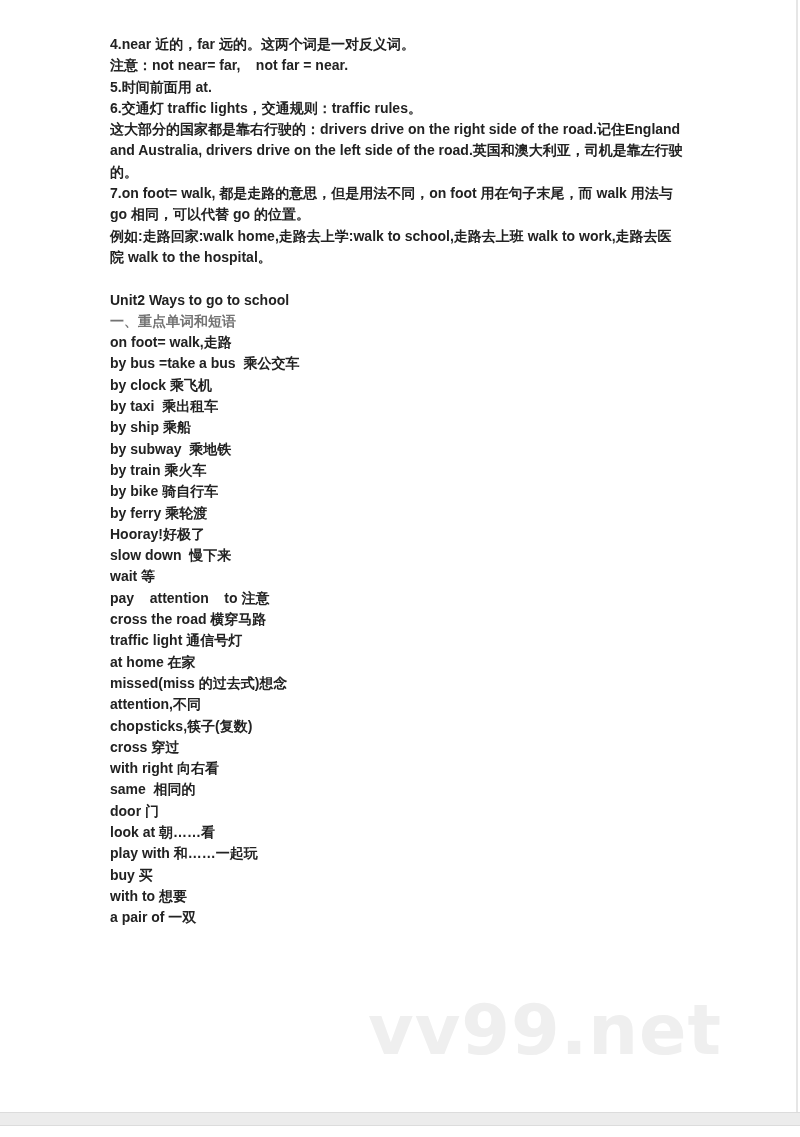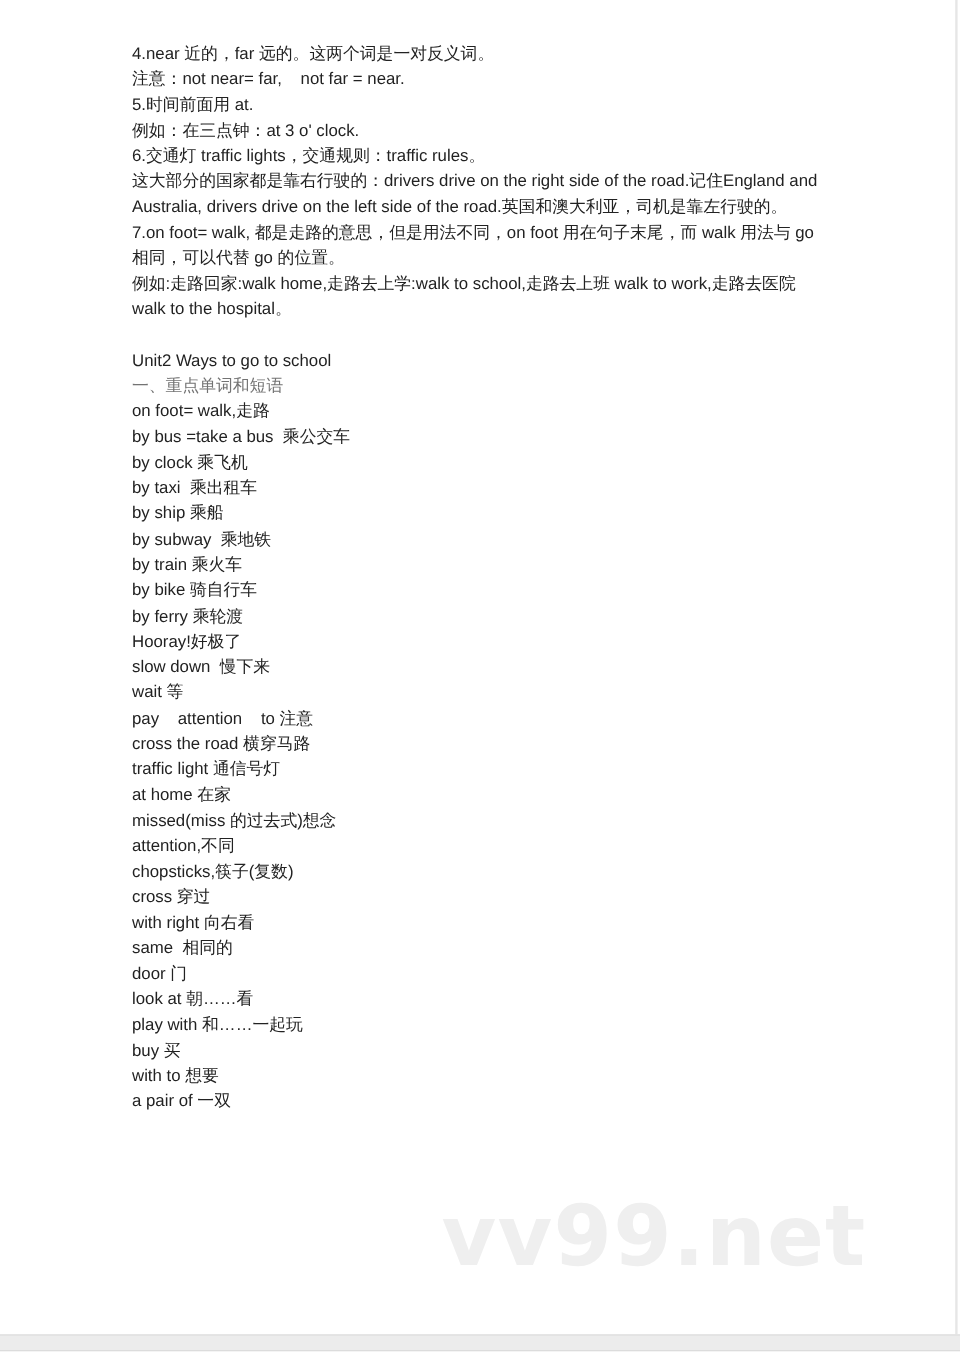--- a/index.html
+++ b/index.html
@@ -8,42 +8,41 @@
     font-family: "Liberation Sans", "DejaVu Sans", sans-serif;
   }
   .page {
     position:absolute; left:0; top:0; width:796px; height:1112px; background:#fff;
     border-right:2px solid #e6e6e6;
   }
   .content {
     position:absolute; left:110px; top:34px; width:575px;
     font-size:14px; line-height:21.3px; color:#222;
   }
-  .line { white-space:pre-wrap; }
+  .line { white-space:pre-wrap;font-weight:bold; }
   .gap { height:21.3px; }
   .zh { color:#737373; }
   .watermark {
     position:absolute; left:368px; top:995px;
     font-family:"DejaVu Sans", sans-serif; font-weight:bold;
     font-size:70px; letter-spacing:1px; color:#efefef; line-height:1;
   }
   .bottom-band {
     position:absolute; left:0; top:1112px; width:800px; height:12px;
     background:#ececec; border-top:1px solid #dcdcdc; border-bottom:1px solid #dcdcdc;
   }
 </style>
 </head>
 <body>
 
 <div class="page">
   <div class="content">
     <div class="line">4.near 近的，far 远的。这两个词是一对反义词。</div>
     <div class="line">注意：not near= far,    not far = near.</div>
     <div class="line">5.时间前面用 at.</div>
-    <div class="line">例如：在三点钟：at 3 o' clock.</div>
     <div class="line">6.交通灯 traffic lights，交通规则：traffic rules。</div>
     <div class="line">这大部分的国家都是靠右行驶的：drivers drive on the right side of the road.记住England and Australia, drivers drive on the left side of the road.英国和澳大利亚，司机是靠左行驶的。</div>
     <div class="line">7.on foot= walk, 都是走路的意思，但是用法不同，on foot 用在句子末尾，而 walk 用法与 go 相同，可以代替 go 的位置。</div>
     <div class="line">例如:走路回家:walk home,走路去上学:walk to school,走路去上班 walk to work,走路去医院 walk to the hospital。</div>
     <div class="gap"></div>
     <div class="line">Unit2 Ways to go to school</div>
     <div class="line zh">一、重点单词和短语</div>
     <div class="line">on foot= walk,走路</div>
     <div class="line">by bus =take a bus  乘公交车</div>
     <div class="line">by clock 乘飞机</div>

